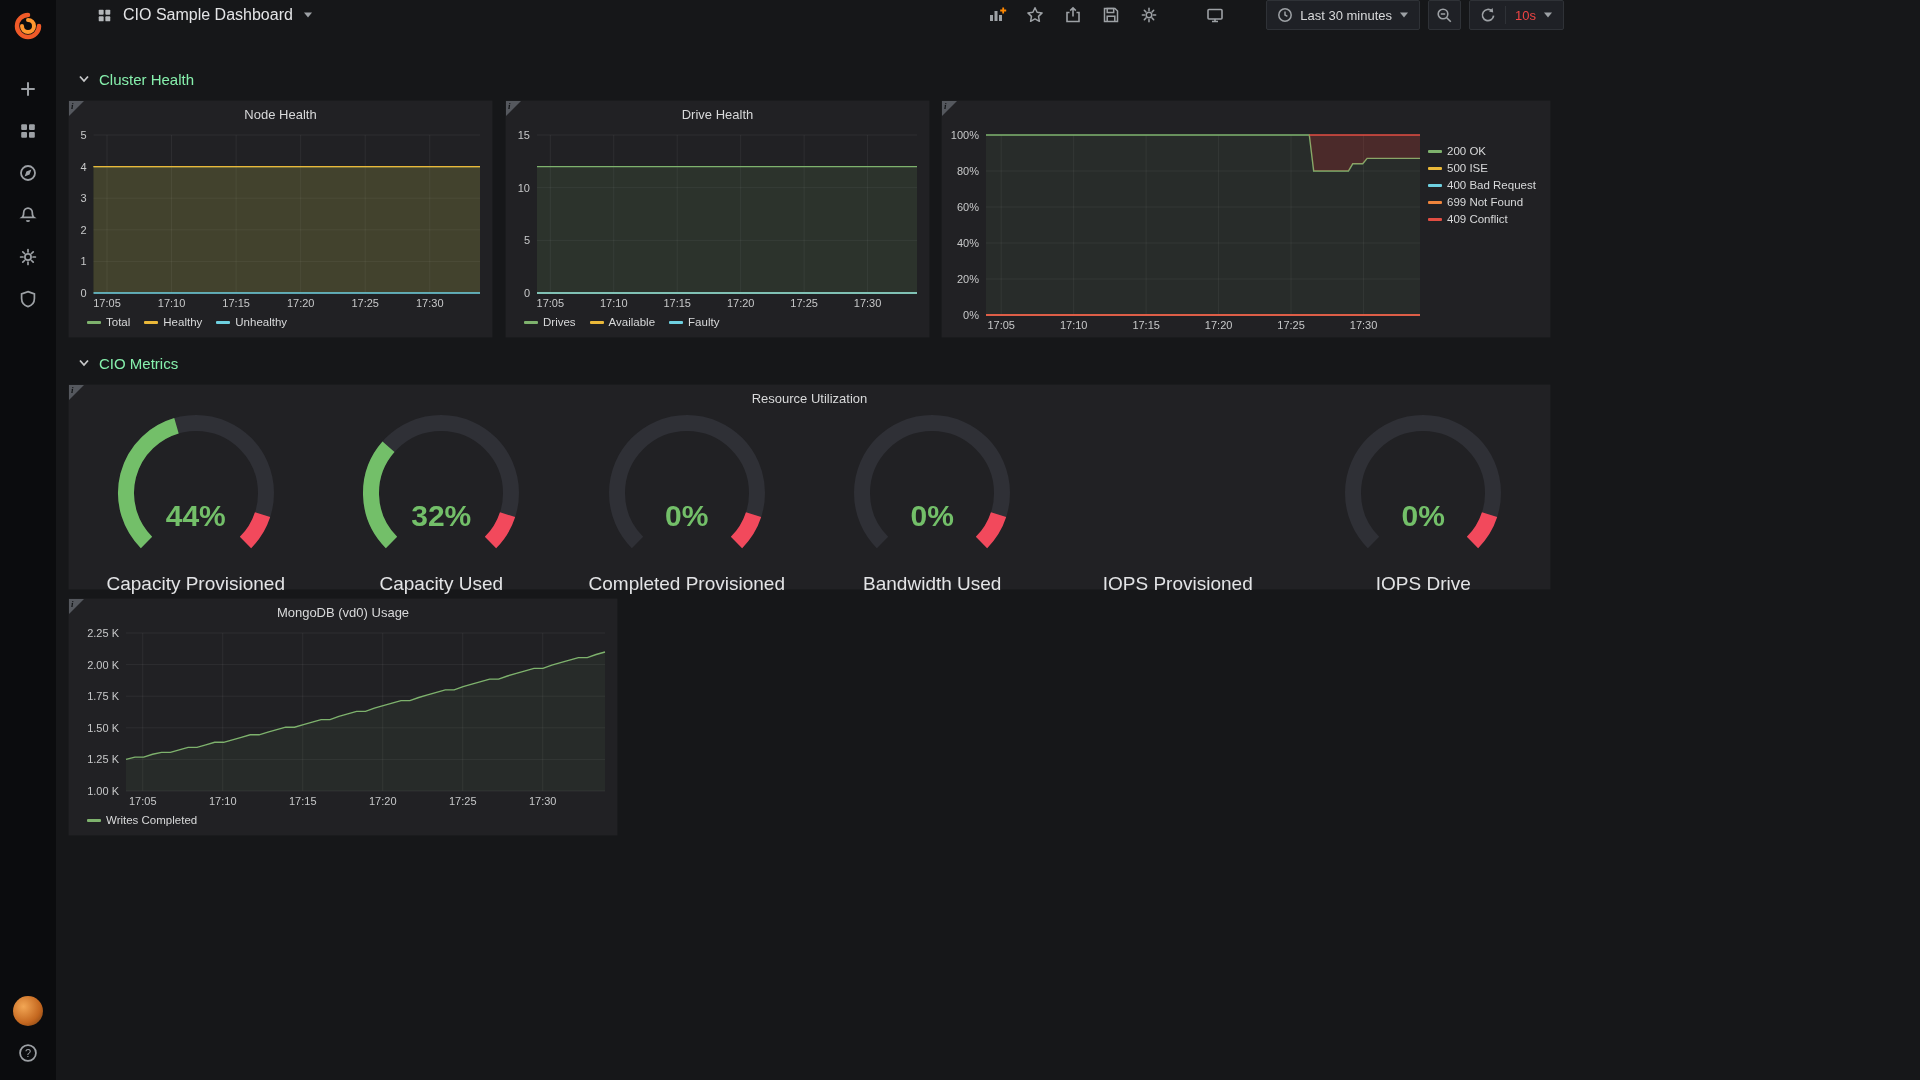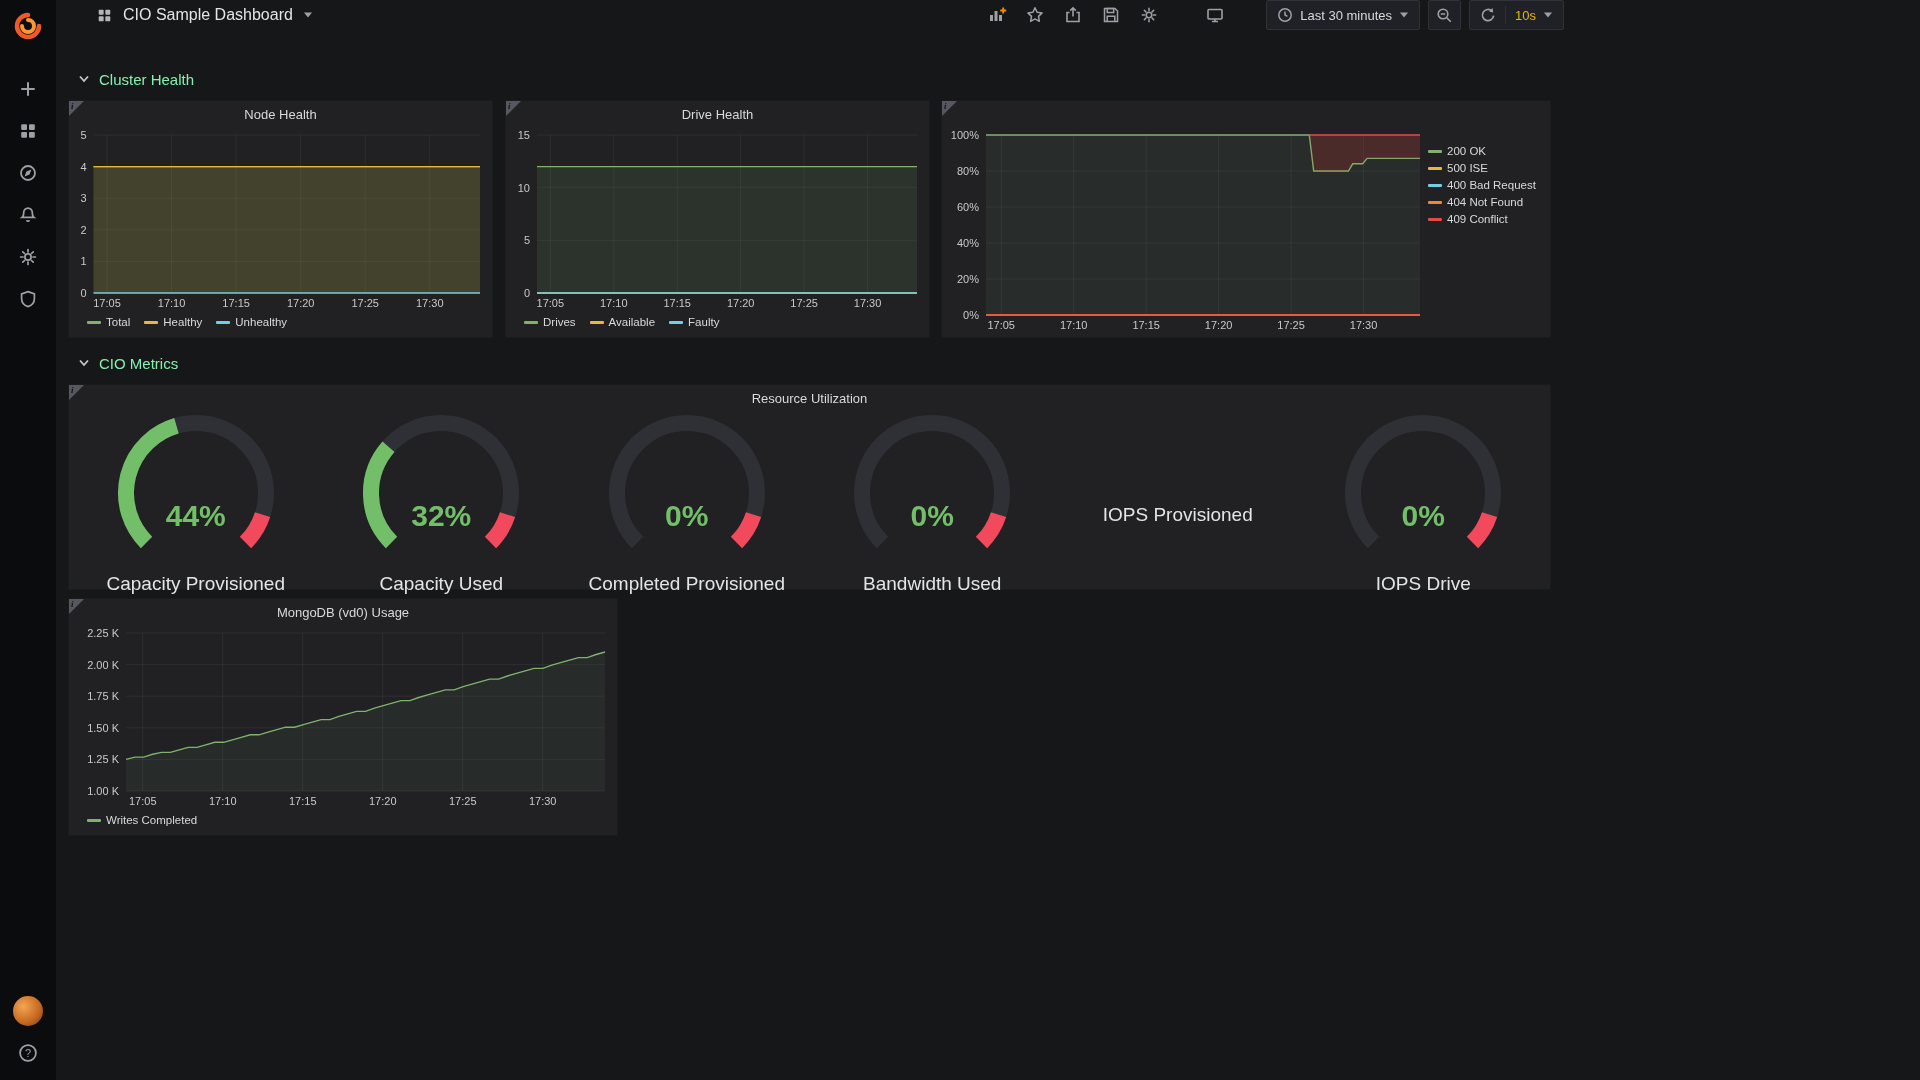--- a/index.html
+++ b/index.html
@@ -33,21 +33,21 @@
   .panel-title{height:26px;display:flex;align-items:center;justify-content:center;font-size:13px;
                font-weight:500;cursor:pointer;color:#d8d9da}
   .panel-body{position:absolute;top:26px;left:4px;right:4px;bottom:4px;display:flex;flex-direction:column}
   .panel-body.hrow{flex-direction:row}
   .chart{flex:1;position:relative;overflow:hidden;cursor:crosshair}
   .legend{height:22px;display:flex;align-items:center;gap:14px;padding-left:14px;font-size:11.5px}
   .legend-right{width:118px;display:flex;flex-direction:column;gap:5px;padding-top:18px;font-size:11.5px;box-sizing:border-box}
   .legend-item{display:flex;align-items:center;gap:5px;cursor:pointer;white-space:nowrap;color:#d8d9da}
   .swatch{width:14px;height:3px;border-radius:1px;display:inline-block;flex:none}
   
-  .gauge-row{flex:1;display:flex;align-items:center;justify-content:space-around;padding-top:4px}
+  .gauge-row{flex:1;display:flex;align-items:flex-end;justify-content:space-around;padding-top:4px}
   .gauge-cell{display:flex;flex-direction:column;align-items:center;width:240px}
   .gauge-arc{position:relative;width:200px;height:138px}
   .gauge-value{position:absolute;left:0;right:0;top:84px;text-align:center;font-size:30px;font-weight:700}
   .gauge-label{font-size:19px;margin-top:20px;color:#e3e4e6}
   
   .info-corner{position:absolute;top:0;left:0;width:0;height:0;border-top:15px solid #55585e;
                border-right:15px solid transparent;cursor:pointer;z-index:3}
   .info-corner span{position:absolute;top:-15px;left:2px;font-size:9px;font-weight:700;font-style:italic;
                     color:#101214;font-family:"Liberation Serif",serif}
 </style>
@@ -185,21 +185,21 @@
         <circle cx="7" cy="7" r="4.8" fill="none" stroke="#9DA1A5" stroke-width="1.6"></circle>
         <path d="M4.8 7h4.4M10.7 10.7L14.8 14.8" stroke="#9DA1A5" stroke-width="1.6" fill="none"></path>
       </svg>
     </div>
     <div class="btn-bordered">
       <svg width="16" height="16" viewBox="0 0 16 16">
         <path d="M13.6 8.6A5.6 5.6 0 1 1 12 4.1" fill="none" stroke="#9DA1A5" stroke-width="1.7"></path>
         <polygon points="12.6,1 13.2,5.4 9,4.4" fill="#9DA1A5"></polygon>
       </svg>
       <span class="refresh-sep"></span>
-      <span style="color: #eab308;">10s</span>
+      <span style="color: #ef4444;">10s</span>
       <svg width="10" height="6" viewBox="0 0 10 6">
         <polygon points="1,0.5 9,0.5 5,5.5" fill="#9DA1A5"></polygon>
       </svg>
     </div>
   </div>
 </div>
 
 <div id="dashboard">
 
   <div class="row-header" style="left:22px;top:16px">
@@ -365,21 +365,21 @@
         <span class="legend-item">
           <span class="swatch" style="background-color: rgb(234, 184, 57);"></span>
           <span>500 ISE</span>
         </span>
         <span class="legend-item">
           <span class="swatch" style="background-color: rgb(110, 208, 224);"></span>
           <span>400 Bad Request</span>
         </span>
         <span class="legend-item">
           <span class="swatch" style="background-color: rgb(239, 132, 60);"></span>
-          <span>404 Not Found</span>
+          <span>699 Not Found</span>
         </span>
         <span class="legend-item">
           <span class="swatch" style="background-color: rgb(226, 77, 66);"></span>
           <span>409 Conflict</span>
         </span>
       </div>
     </div>
   </div>
 
   <div class="row-header" style="left:22px;top:300px">

